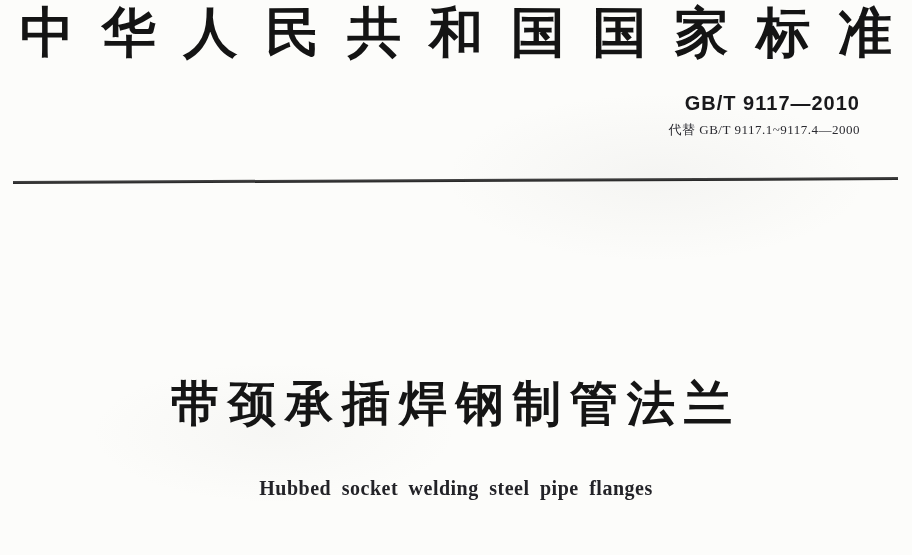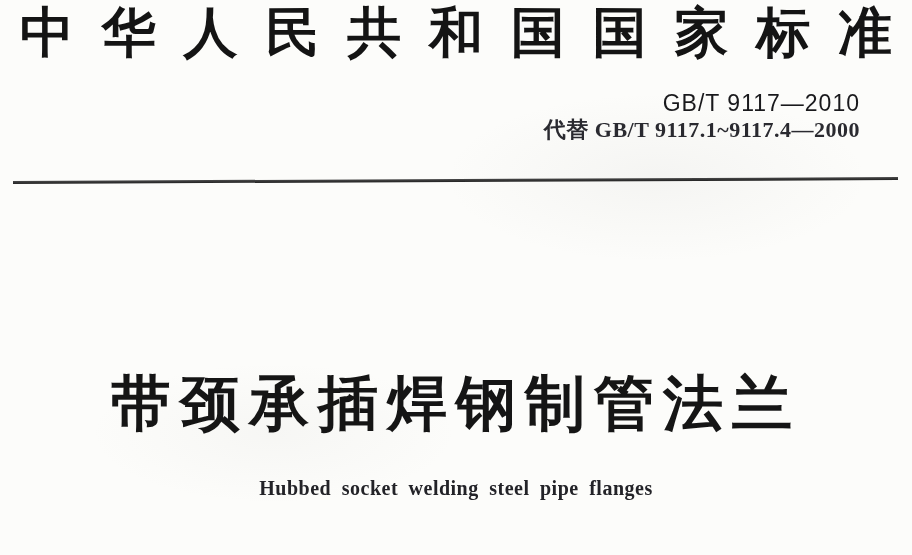--- a/index.html
+++ b/index.html
@@ -40,32 +40,32 @@
   }
 
   
   .code-block {
     position: absolute;
     top: 88px;
     right: 52px;
     text-align: right;
   }
   .standard-code {
-    font-size: 23px;
+    font-size: 20px;
     line-height: 30px;
-    font-weight: 400;
+    font-weight: 700;
     letter-spacing: 1px;
     color: #19191c;
     font-family: "Liberation Sans", "DejaVu Sans", sans-serif;
   }
   .replaces-note {
     margin-top: 2px;
-    font-size: 22px;
+    font-size: 13px;
     line-height: 20px;
-    font-weight: 700;
+    font-weight: 400;
     color: #2a2a30;
     letter-spacing: 0.5px;
     font-family: "Liberation Serif", "DejaVu Serif", serif;
     text-align: right;
   }
 
   
   .rule {
     position: absolute;
     top: 179px;
@@ -76,21 +76,21 @@
     transform: rotate(-0.25deg);
   }
 
   
   .title-cn {
     position: absolute;
     top: 376px;
     left: 0;
     width: 100%;
     text-align: center;
-    font-size: 60px;
+    font-size: 48px;
     line-height: 56px;
     font-weight: 900;
     letter-spacing: 9px;
     color: #151515;
     font-family: "Liberation Sans", "DejaVu Sans", sans-serif;
   }
   .title-en {
     position: absolute;
     top: 474px;
     left: 0;

